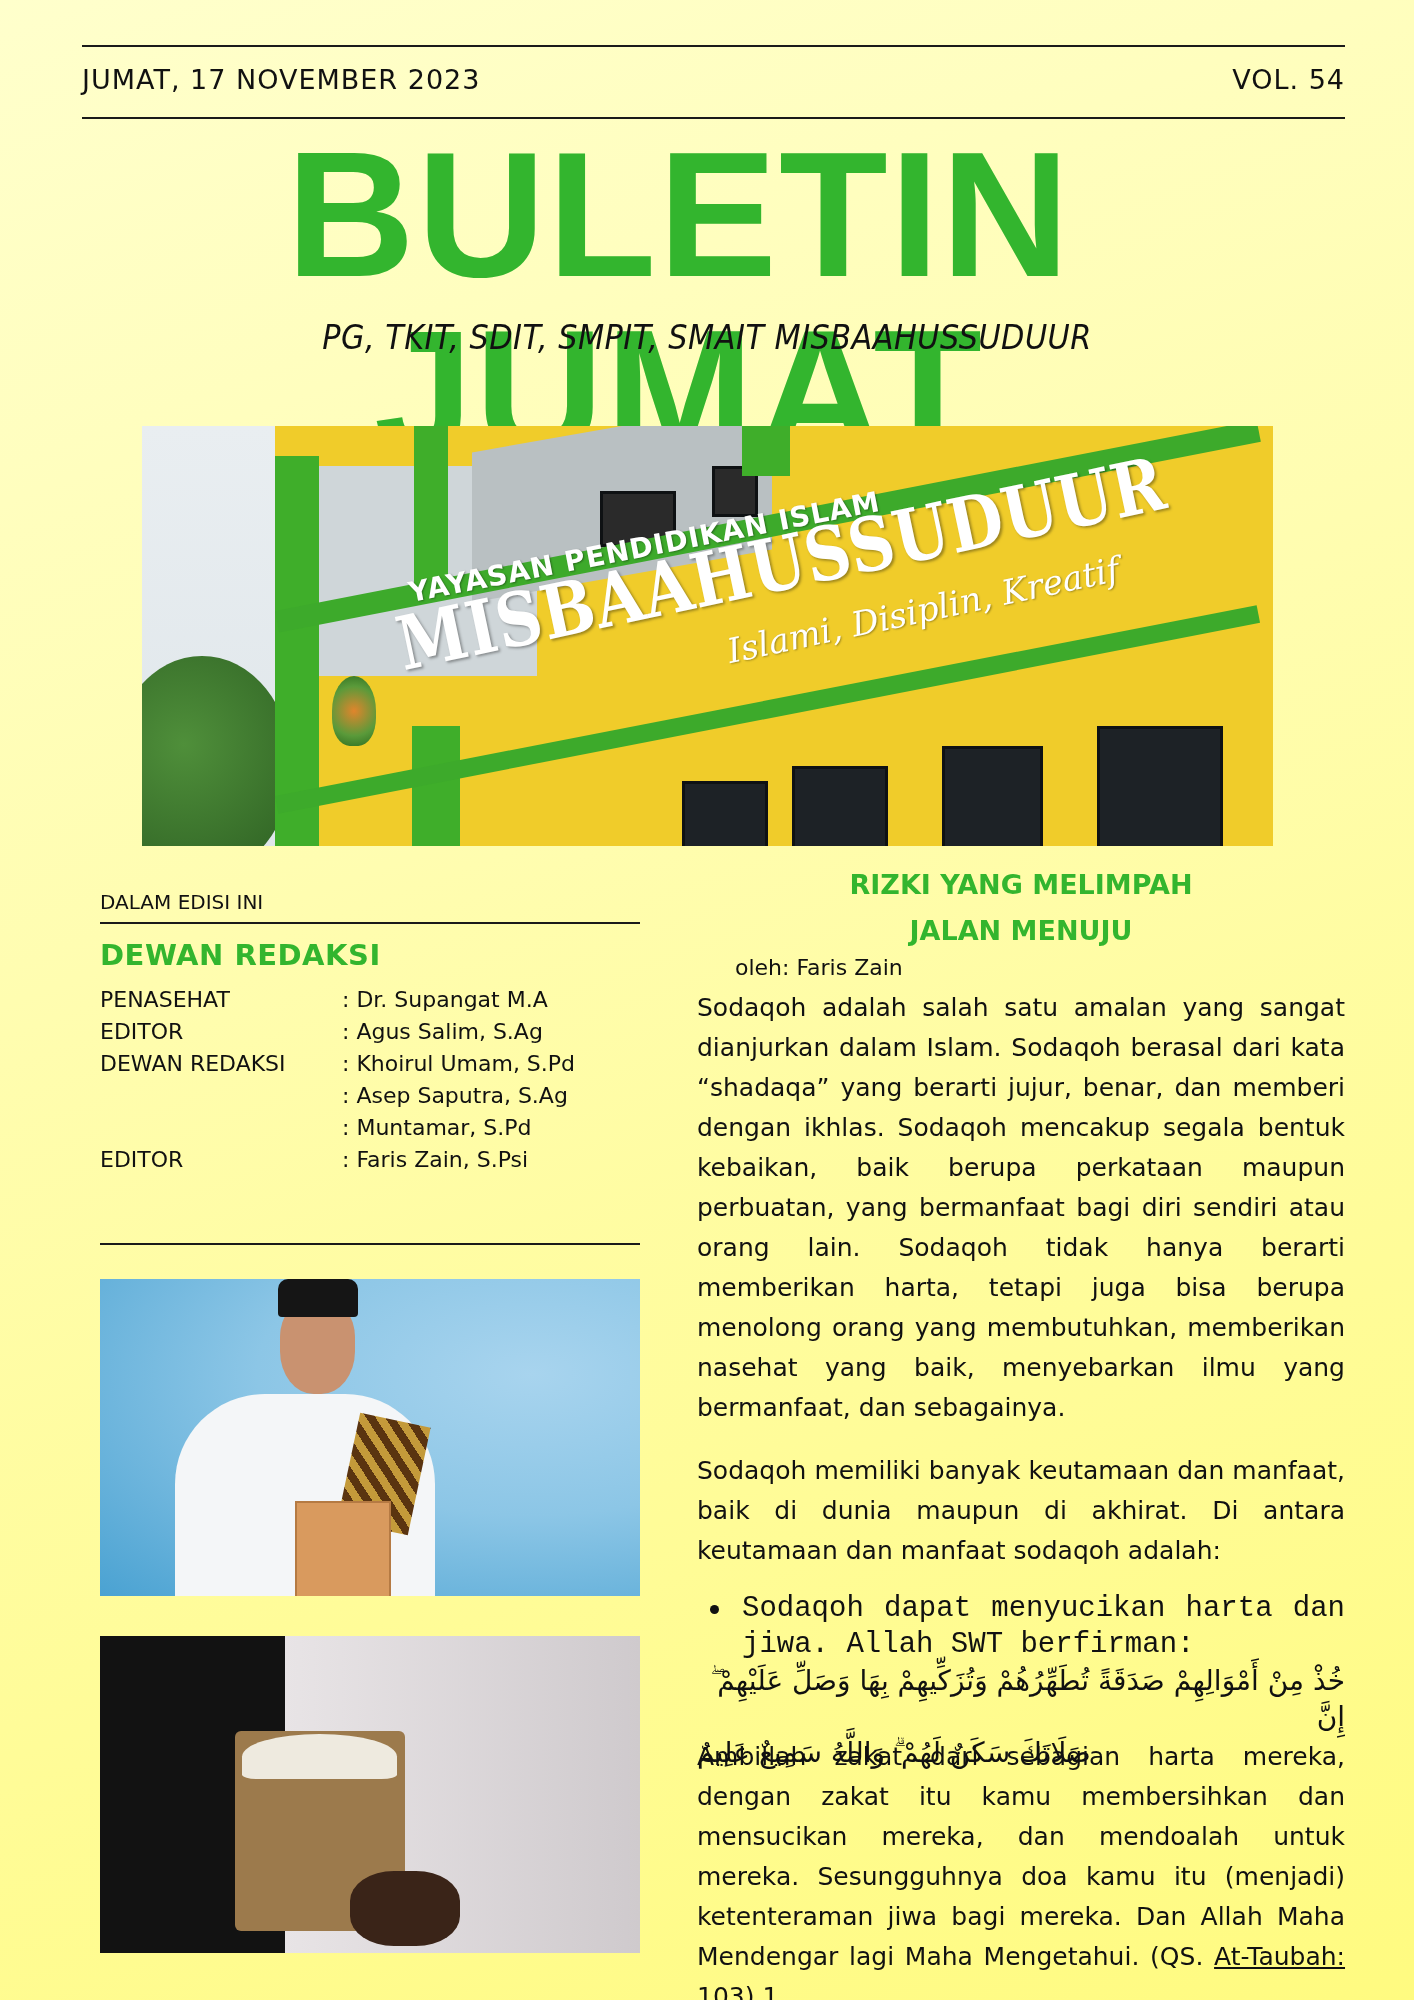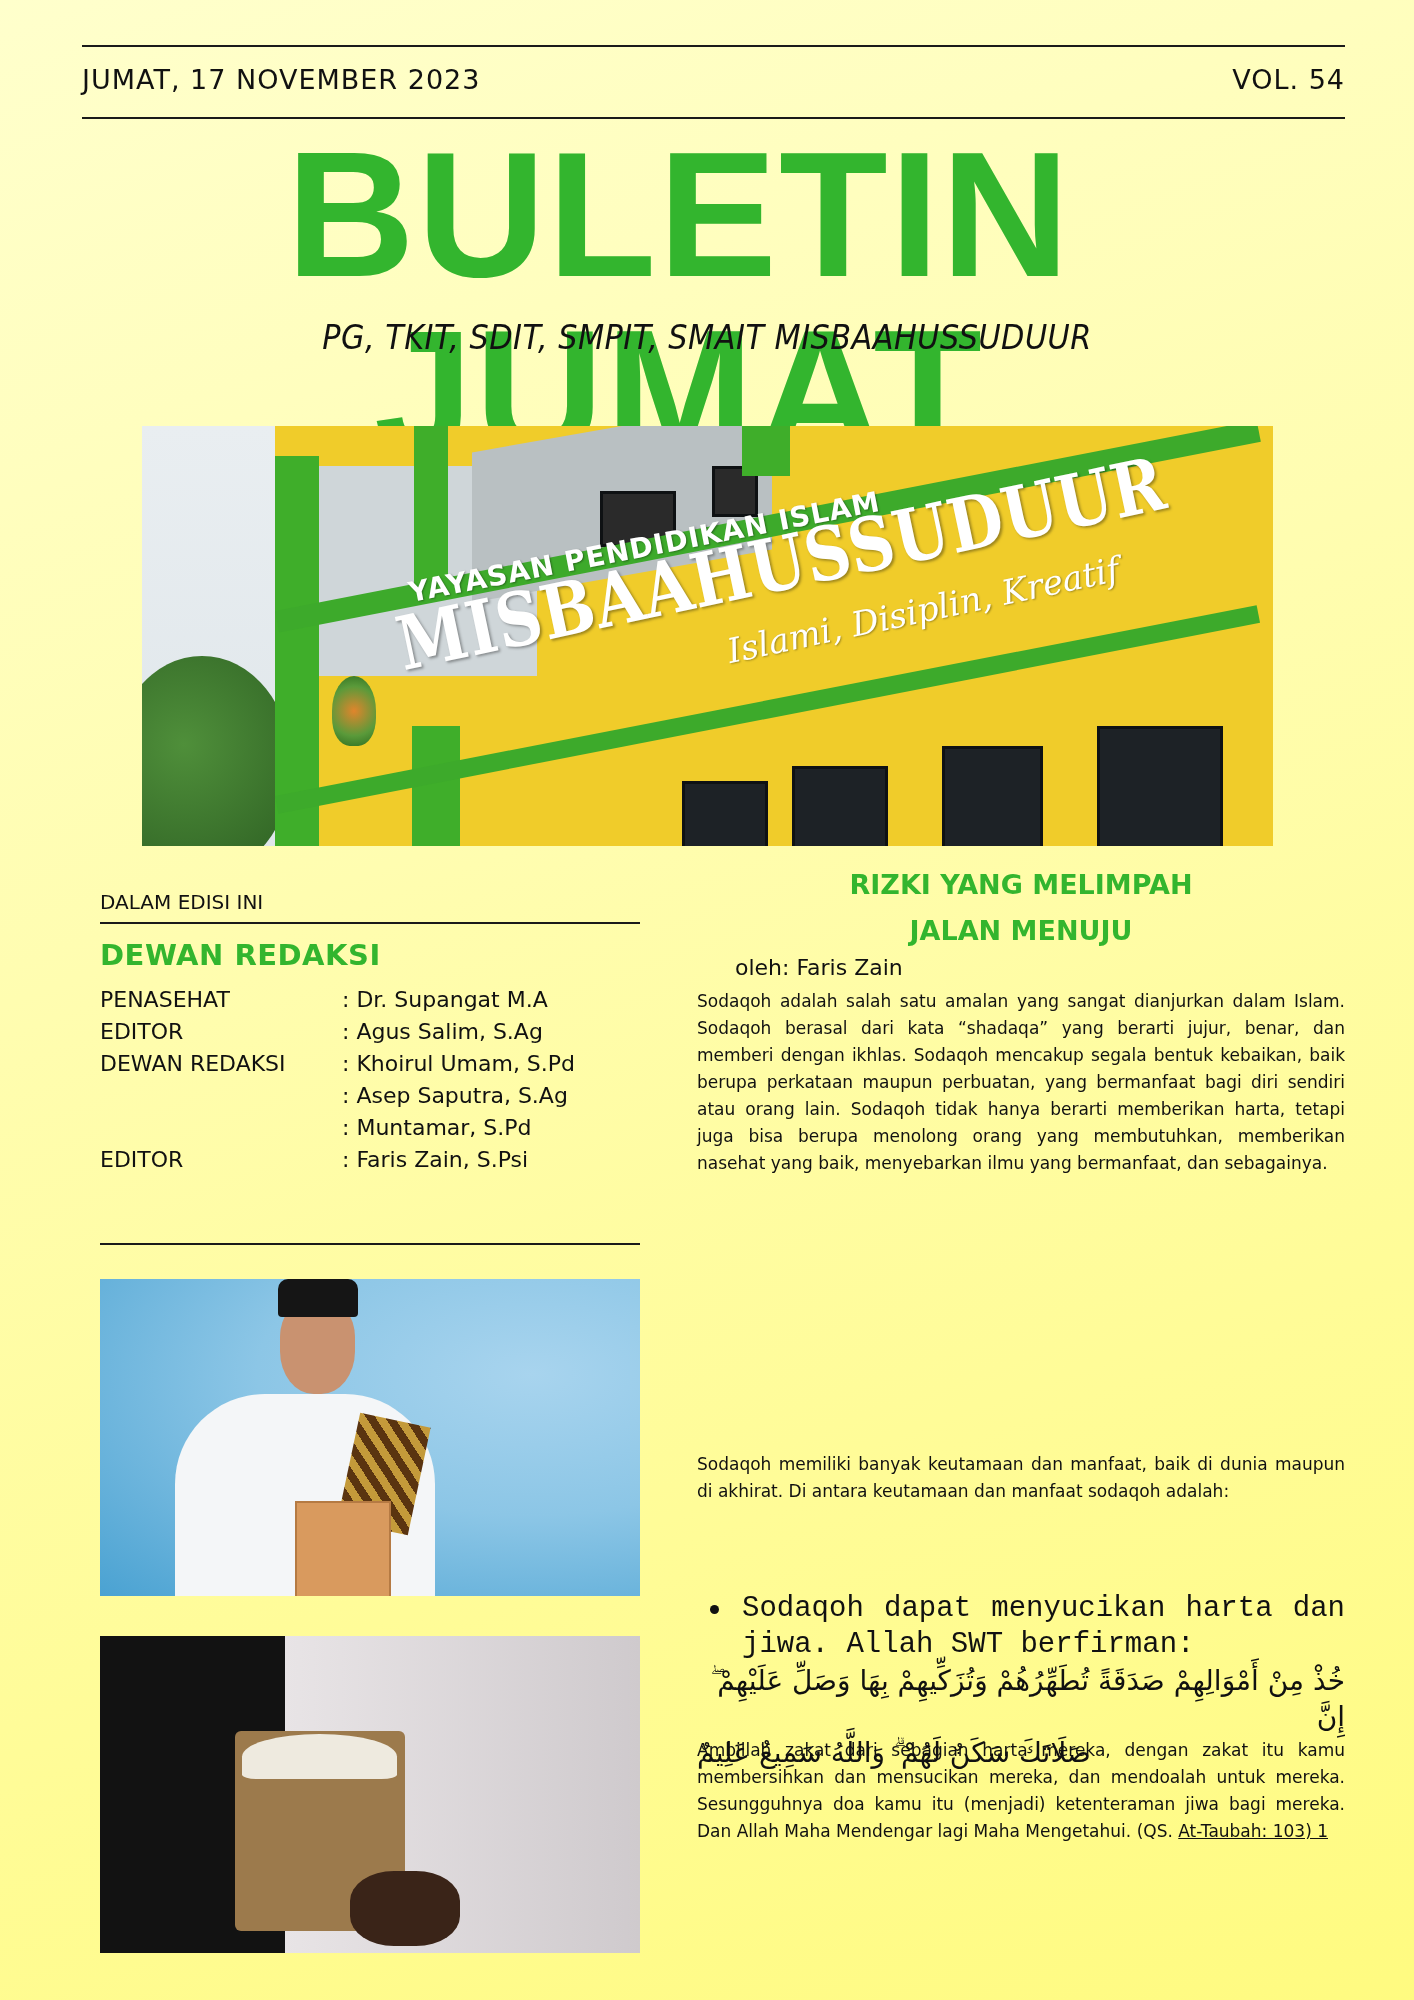--- a/index.html
+++ b/index.html
@@ -45,21 +45,21 @@
 
   .photo { overflow: hidden; }
   .photo1 { left: 100px; top: 1279px; width: 540px; height: 317px;
     background: radial-gradient(ellipse at 80% 30%, #A8D4EE 0%, #8CC6E6 45%, #4AA2D2 100%); }
   .photo2 { left: 100px; top: 1636px; width: 540px; height: 317px; background: #121212; }
 
   
   .article-title { left: 697px; width: 648px; top: 862px; text-align: center;
     font-size: 27px; font-weight: 700; color: #33B52E; line-height: 46px; }
   .byline { left: 697px; top: 955px; font-size: 22px; margin-left: 38px; }
-  .body { left: 697px; width: 648px; font-size: 17px; line-height: 27px; text-align: justify; text-align-last: left; }
+  .body { left: 697px; width: 648px; font-size: 25px; line-height: 40px; text-align: justify; text-align-last: left; }
   .p1 { top: 988px; }
   .p2 { top: 1451px; }
   .bullet { left: 697px; width: 648px; top: 1591px; font-size: 29px; line-height: 35.6px; font-family: Liberation Mono, monospace; }
   .bullet .dot { position:absolute; left:13px; top:14px; width:9px; height:9px; background:#111; border-radius:50%; }
   .bullet .btxt { margin-left: 45px; }
   .arabic { left: 697px; width: 648px; top: 1663px; font-size: 28px; line-height: 36px; direction: rtl; font-family: "DejaVu Sans", sans-serif; }
   .translation { top: 1737px; }
   .ref-link { text-decoration: underline; }
 </style>
 </head>

